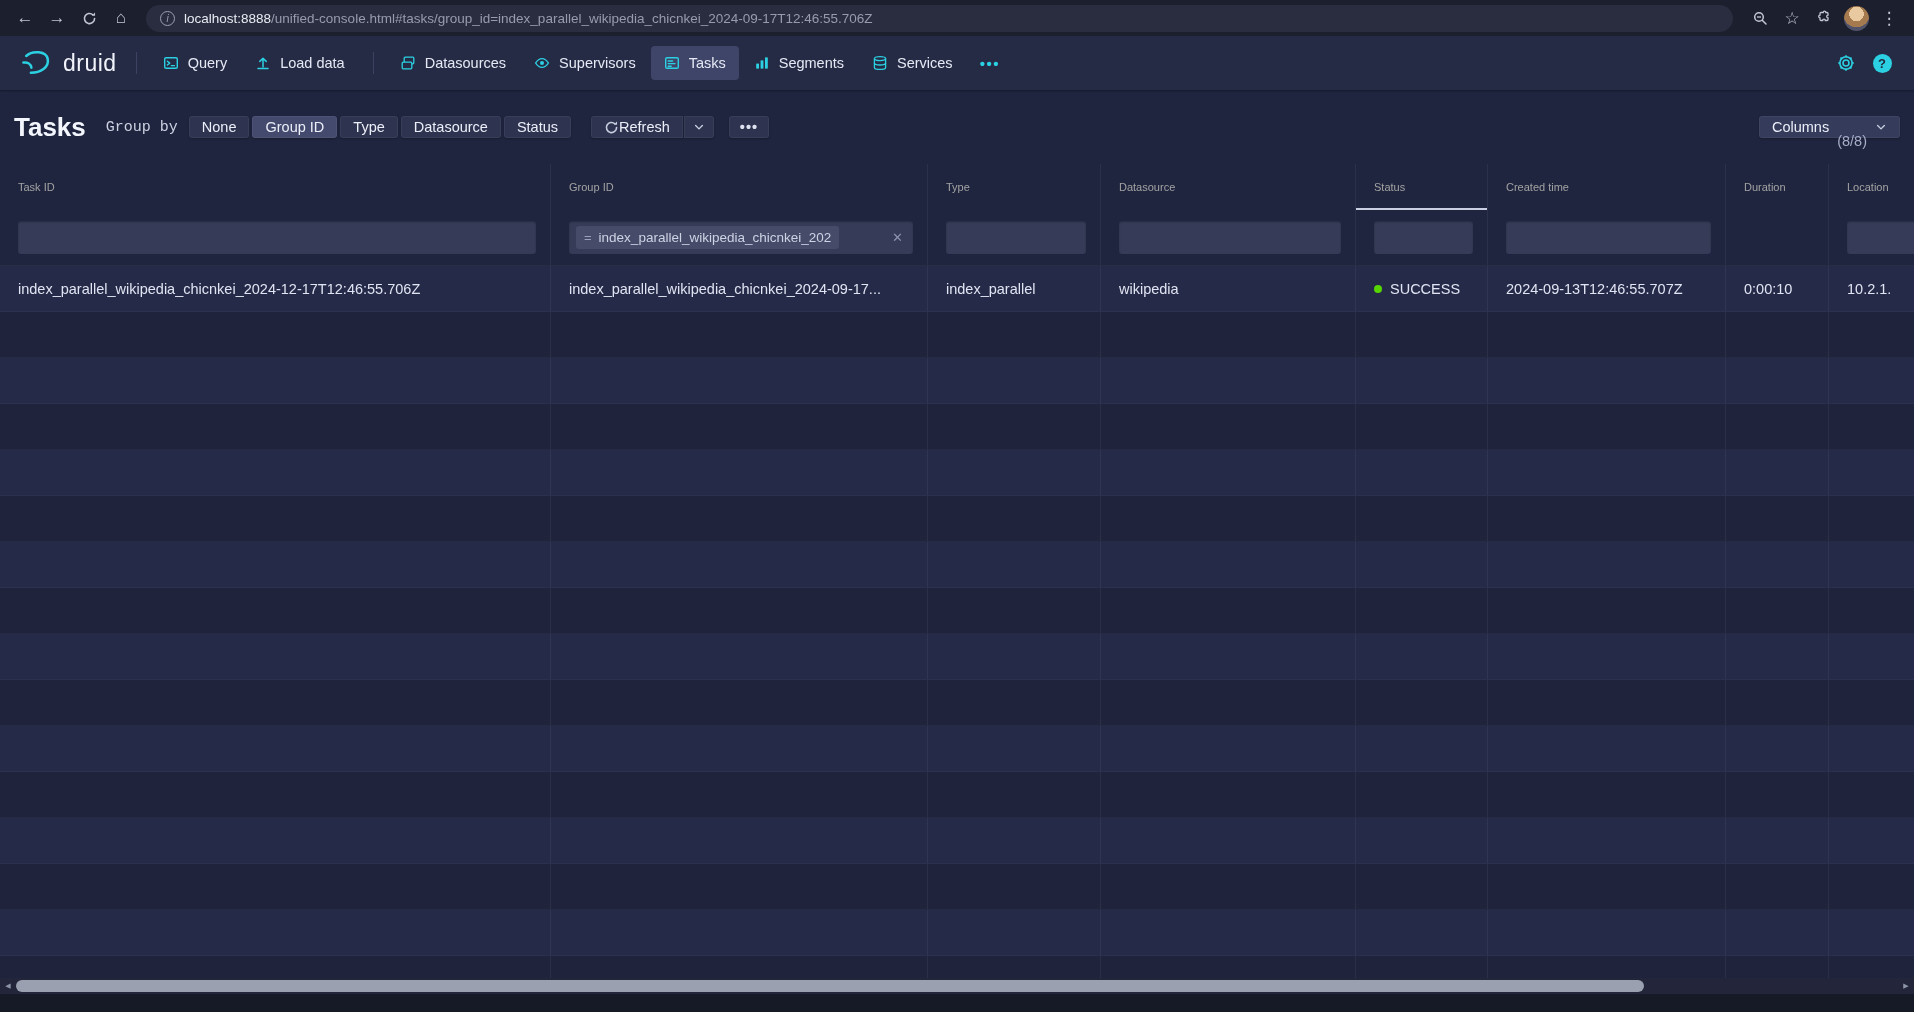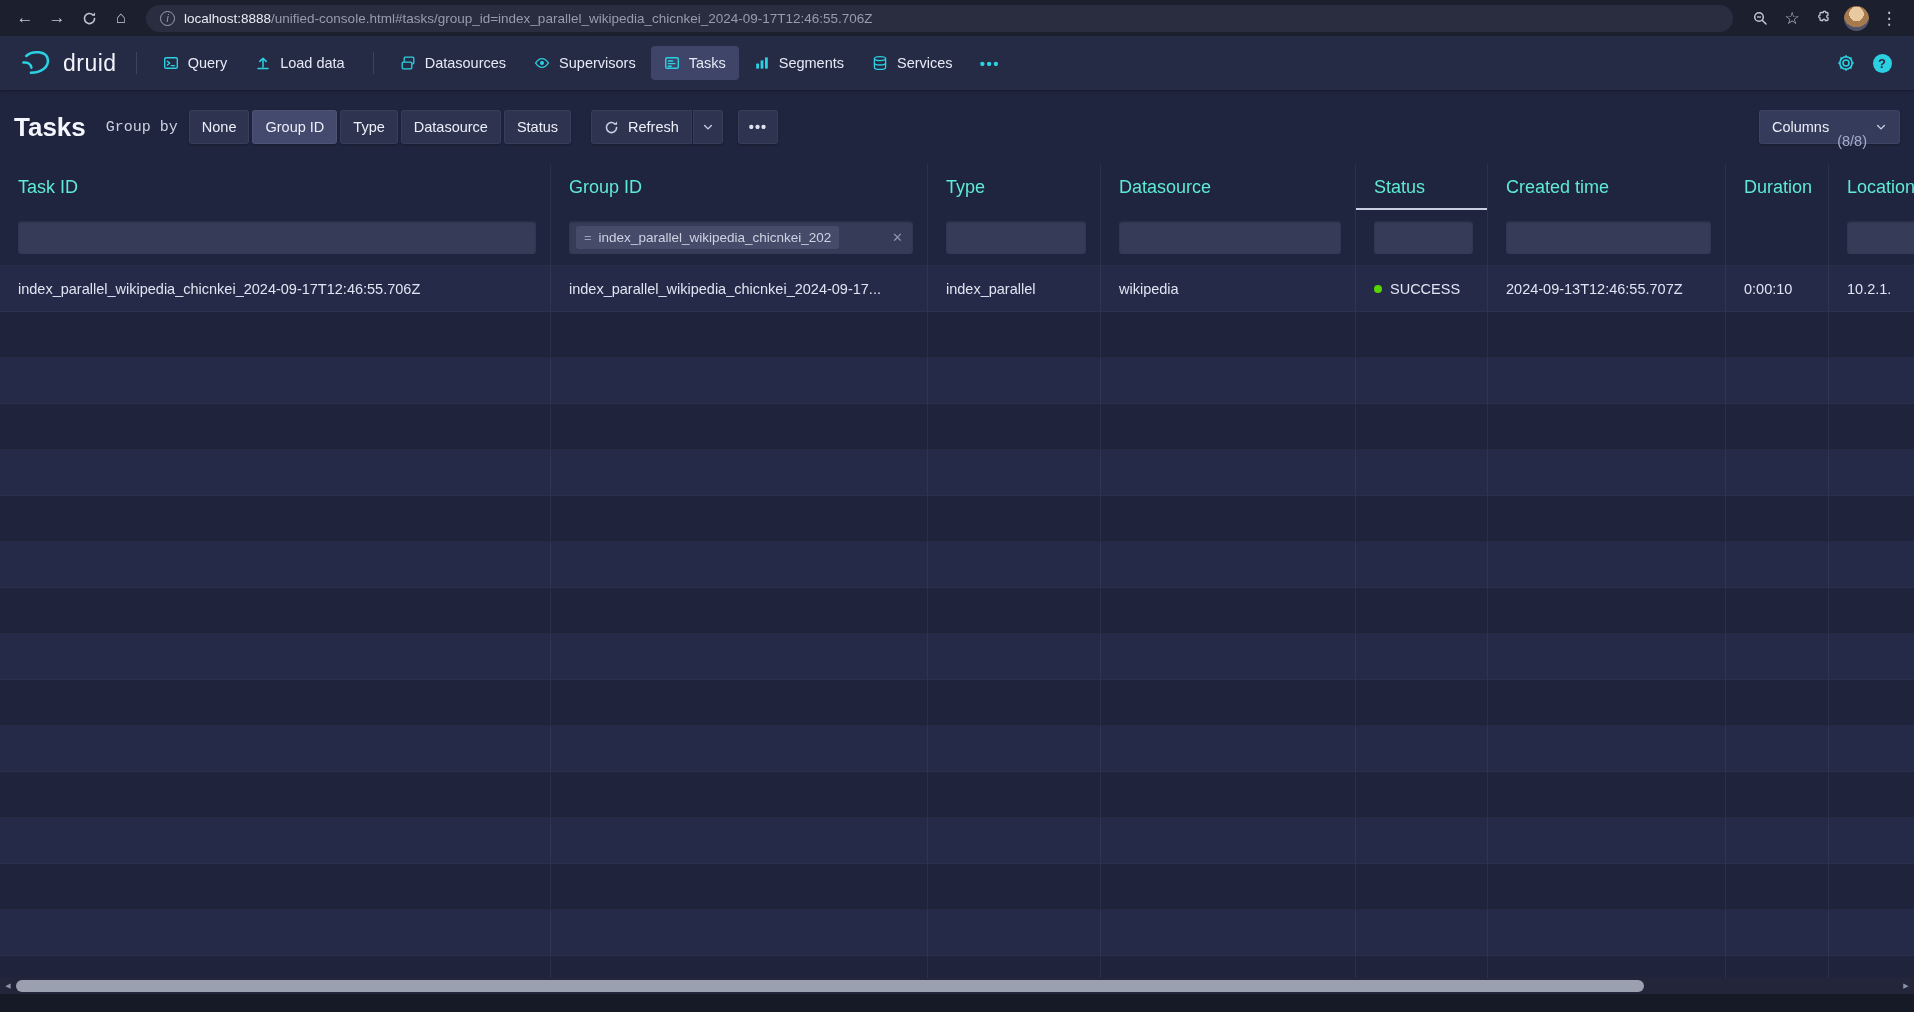--- a/index.html
+++ b/index.html
@@ -31,38 +31,38 @@
   .nav-item.active { background: #3e4568; }
   .nav-more { color: #2bd1e2; font-size: 15px; font-weight: bold; letter-spacing: 1.5px; padding: 0 12px; }
   .hspacer { flex: 1; }
   .hdr-icon { width: 36px; height: 36px; display: flex; align-items: center; justify-content: center; flex: none; }
   .help-circle { width: 19px; height: 19px; border-radius: 50%; background: #2bd1e2; color: #23273d; font-weight: bold; font-size: 13px; display: flex; align-items: center; justify-content: center; }
 
   
   .toolbar { height: 74px; display: flex; align-items: center; padding: 0 14px; flex: none; }
   .page-title { font-size: 26px; font-weight: bold; color: #f4f6fd; margin-right: 20px; }
   .groupby-label { font-size: 15px; color: #cdd2e2; margin-right: 11px; font-family: Liberation Mono, monospace; }
-  .btn { height: 34px; display: flex; align-items: center; background: #2e3450; border-radius: 3px; color: #eceef8; font-size: 14.5px; padding: 0 13px;
+  .btn { height: 22px; display: flex; align-items: center; background: #2e3450; border-radius: 3px; color: #eceef8; font-size: 14.5px; padding: 0 13px;
     box-shadow: inset 0 0 0 1px rgba(255,255,255,.05), 0 1px 2px rgba(0,0,0,.25); flex: none; }
   .seg { margin-right: 3px; }
   .btn.active { background: #434a6e; }
   .refresh-group { display: flex; margin-left: 17px; flex: none; }
-  .btn-refresh { border-radius: 3px 0 0 3px; gap: 9px; }
+  .btn-refresh { border-radius: 3px 0 0 3px; }
   .btn-caret { border-radius: 0 3px 3px 0; padding: 0 9px; margin-left: 1px; }
   .btn-dots { margin-left: 15px; padding: 0 11px; letter-spacing: 1px; font-weight: bold; color: #dfe3f0; }
   .btn-columns { margin-left: auto; gap: 8px; background: #343b5b; }
   .col-count { color: #a6adc8; margin-top: 27px; }
 
   
   .table-area { flex: 1; overflow: hidden; position: relative; }
   .tbl { width: 2004px; }
   .trow { display: grid; grid-template-columns: 551px 377px 173px 255px 132px 238px 103px 175px; }
   .cell { border-right: 1px solid rgba(255,255,255,.055); padding-left: 18px; overflow: hidden; white-space: nowrap; }
   .thead { height: 46px; }
-  .thead .cell { display: flex; align-items: center; font-size: 18px; color: #5eead4; position: relative; }
+  .thead .cell { display: flex; align-items: center; font-size: 11px; color: #a3a3a3; position: relative; }
   .thead .cell.sorted:after { content: ""; position: absolute; left: 0; right: 0; bottom: 0; height: 2px; background: #c9cfe0; }
   .tfilter { height: 56px; border-bottom: 1px solid rgba(255,255,255,.04); }
   .tfilter .cell { padding-top: 11px; }
   .finput { height: 33px; background: #363b58; border-radius: 3px; margin-right: 14px; box-shadow: inset 0 1px 2px rgba(0,0,0,.3); display: flex; align-items: center; padding: 0 7px; }
   .chip { height: 23px; background: #454b69; border-radius: 3px; display: flex; align-items: center; gap: 7px; padding: 0 8px; color: #ced3e4; font-size: 13.5px; overflow: hidden; max-width: calc(100% - 26px); }
   .chip-op { color: #9ba2ba; font-size: 13px; }
   .chip-x { margin-left: auto; color: #8d94ac; font-size: 13px; padding: 0 3px; flex: none; }
   .tdata { height: 46px; border-bottom: 1px solid rgba(255,255,255,.035); }
   .tdata .cell { display: flex; align-items: center; font-size: 14.5px; color: #e1e4f2; }
   .tempty { height: 46px; border-bottom: 1px solid rgba(255,255,255,.03); }
@@ -292,21 +292,21 @@
       <div class="cell">
           <div class="finput"></div>
         </div>
       <div class="cell"></div>
       <div class="cell">
           <div class="finput"></div>
         </div>
     </div>
 
     <div class="trow tdata r-light">
-      <div class="cell">index_parallel_wikipedia_chicnkei_2024-09-17T12:46:55.706Z</div>
+      <div class="cell">index_parallel_wikipedia_chicnkei_2024-12-17T12:46:55.706Z</div>
       <div class="cell">index_parallel_wikipedia_chicnkei_2024-09-17...</div>
       <div class="cell">index_parallel</div>
       <div class="cell">wikipedia</div>
       <div class="cell">
         <span class="dot"></span>
         <span>SUCCESS</span>
       </div>
       <div class="cell">2024-09-13T12:46:55.707Z</div>
       <div class="cell">0:00:10</div>
       <div class="cell">10.2.1.</div>

